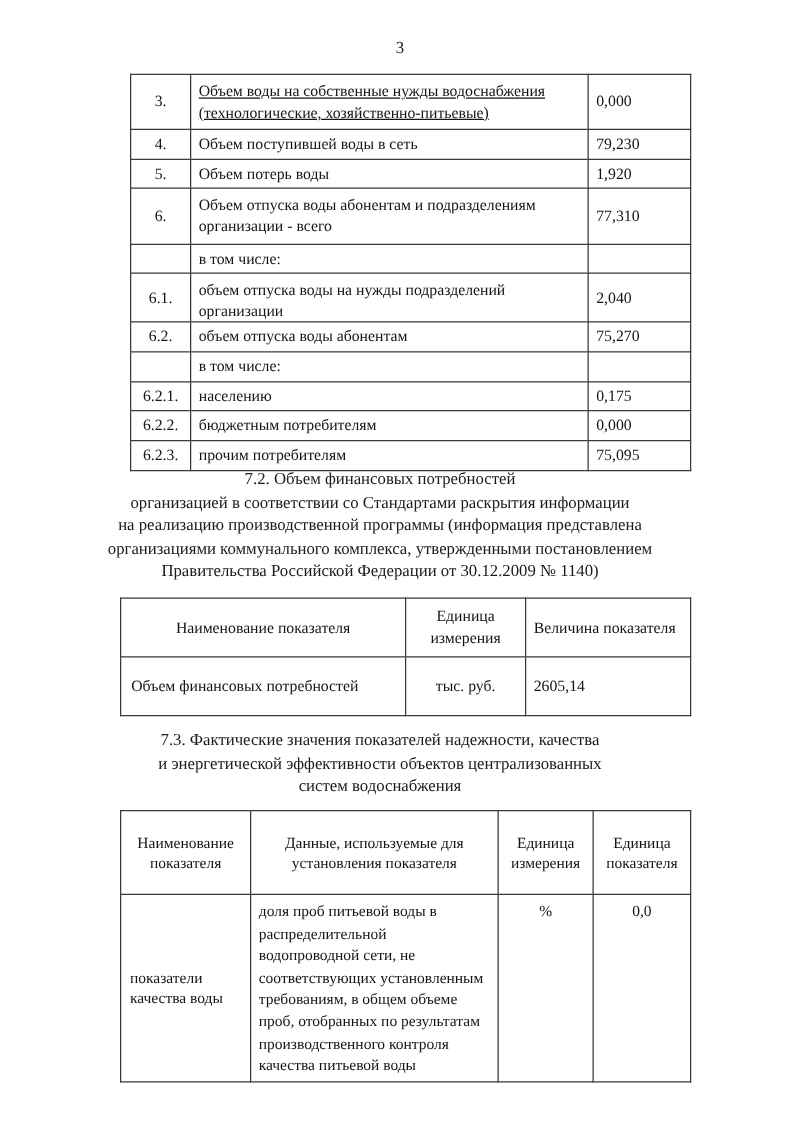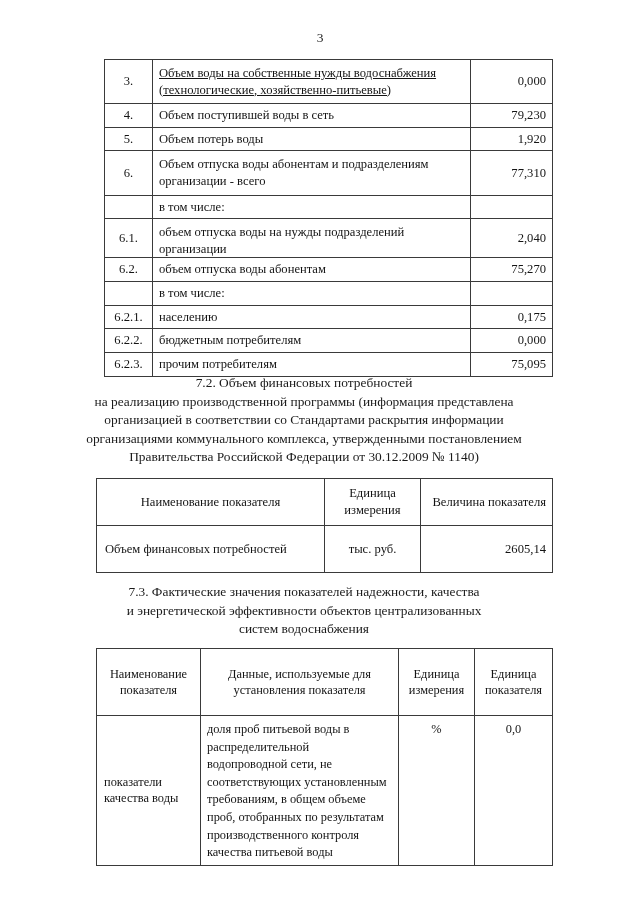--- a/index.html
+++ b/index.html
@@ -40,21 +40,21 @@
     table-layout: fixed;
   }
   table.doc-table td {
     border: 1px solid #3a3a3a;
     padding: 3px 6px;
     vertical-align: middle;
     line-height: 1.32;
   }
   .c-num  { text-align: center; }
   .c-name { text-align: left; }
-  .c-val  { text-align: right; }
+  .c-val  { text-align: left; }
   .indent { padding-left: 22px; }
   .vtop   { vertical-align: top; text-decoration: underline; }
 
   
   #table-volumes {
     left: 104px;
     top: 59px;
     width: 448px;
   }
   #table-volumes td { font-size: 12.6px; }
@@ -81,21 +81,21 @@
     left: 96px;
     top: 478px;
     width: 456px;
   }
   #table-finance td {
     font-size: 12.6px;
     height: 40px;
   }
   #table-finance .col-name { width: 228px; text-align: center; }
   #table-finance .col-unit { width: 96px; text-align: center; }
-  #table-finance .col-val  { width: 132px; text-align: right; }
+  #table-finance .col-val  { width: 132px; text-align: left; }
   #table-finance td.body-name { text-align: left; padding-left: 8px; }
 
   
   #table-quality {
     left: 96px;
     top: 648px;
     width: 456px;
   }
   #table-quality td { font-size: 12.4px; }
   #table-quality .col-ind   { width: 104px; }
@@ -175,22 +175,22 @@
       <tr>
         <td class="c-num">6.2.3.</td>
         <td class="c-name indent">прочим потребителям</td>
         <td class="c-val">75,095</td>
       </tr>
     </tbody>
   </table>
 
   <div id="heading-72" class="heading-block">
     <div>7.2. Объем финансовых потребностей</div>
+    <div>организацией в соответствии со Стандартами раскрытия информации</div>
     <div>на  реализацию производственной программы (информация представлена</div>
-    <div>организацией в соответствии со Стандартами раскрытия информации</div>
     <div>организациями коммунального комплекса, утвержденными постановлением</div>
     <div>Правительства Российской Федерации от 30.12.2009 № 1140)</div>
   </div>
 
   <table id="table-finance" class="doc-table">
     <colgroup>
       <col class="col-name">
         <col class="col-unit">
         <col class="col-val">
     </colgroup>

